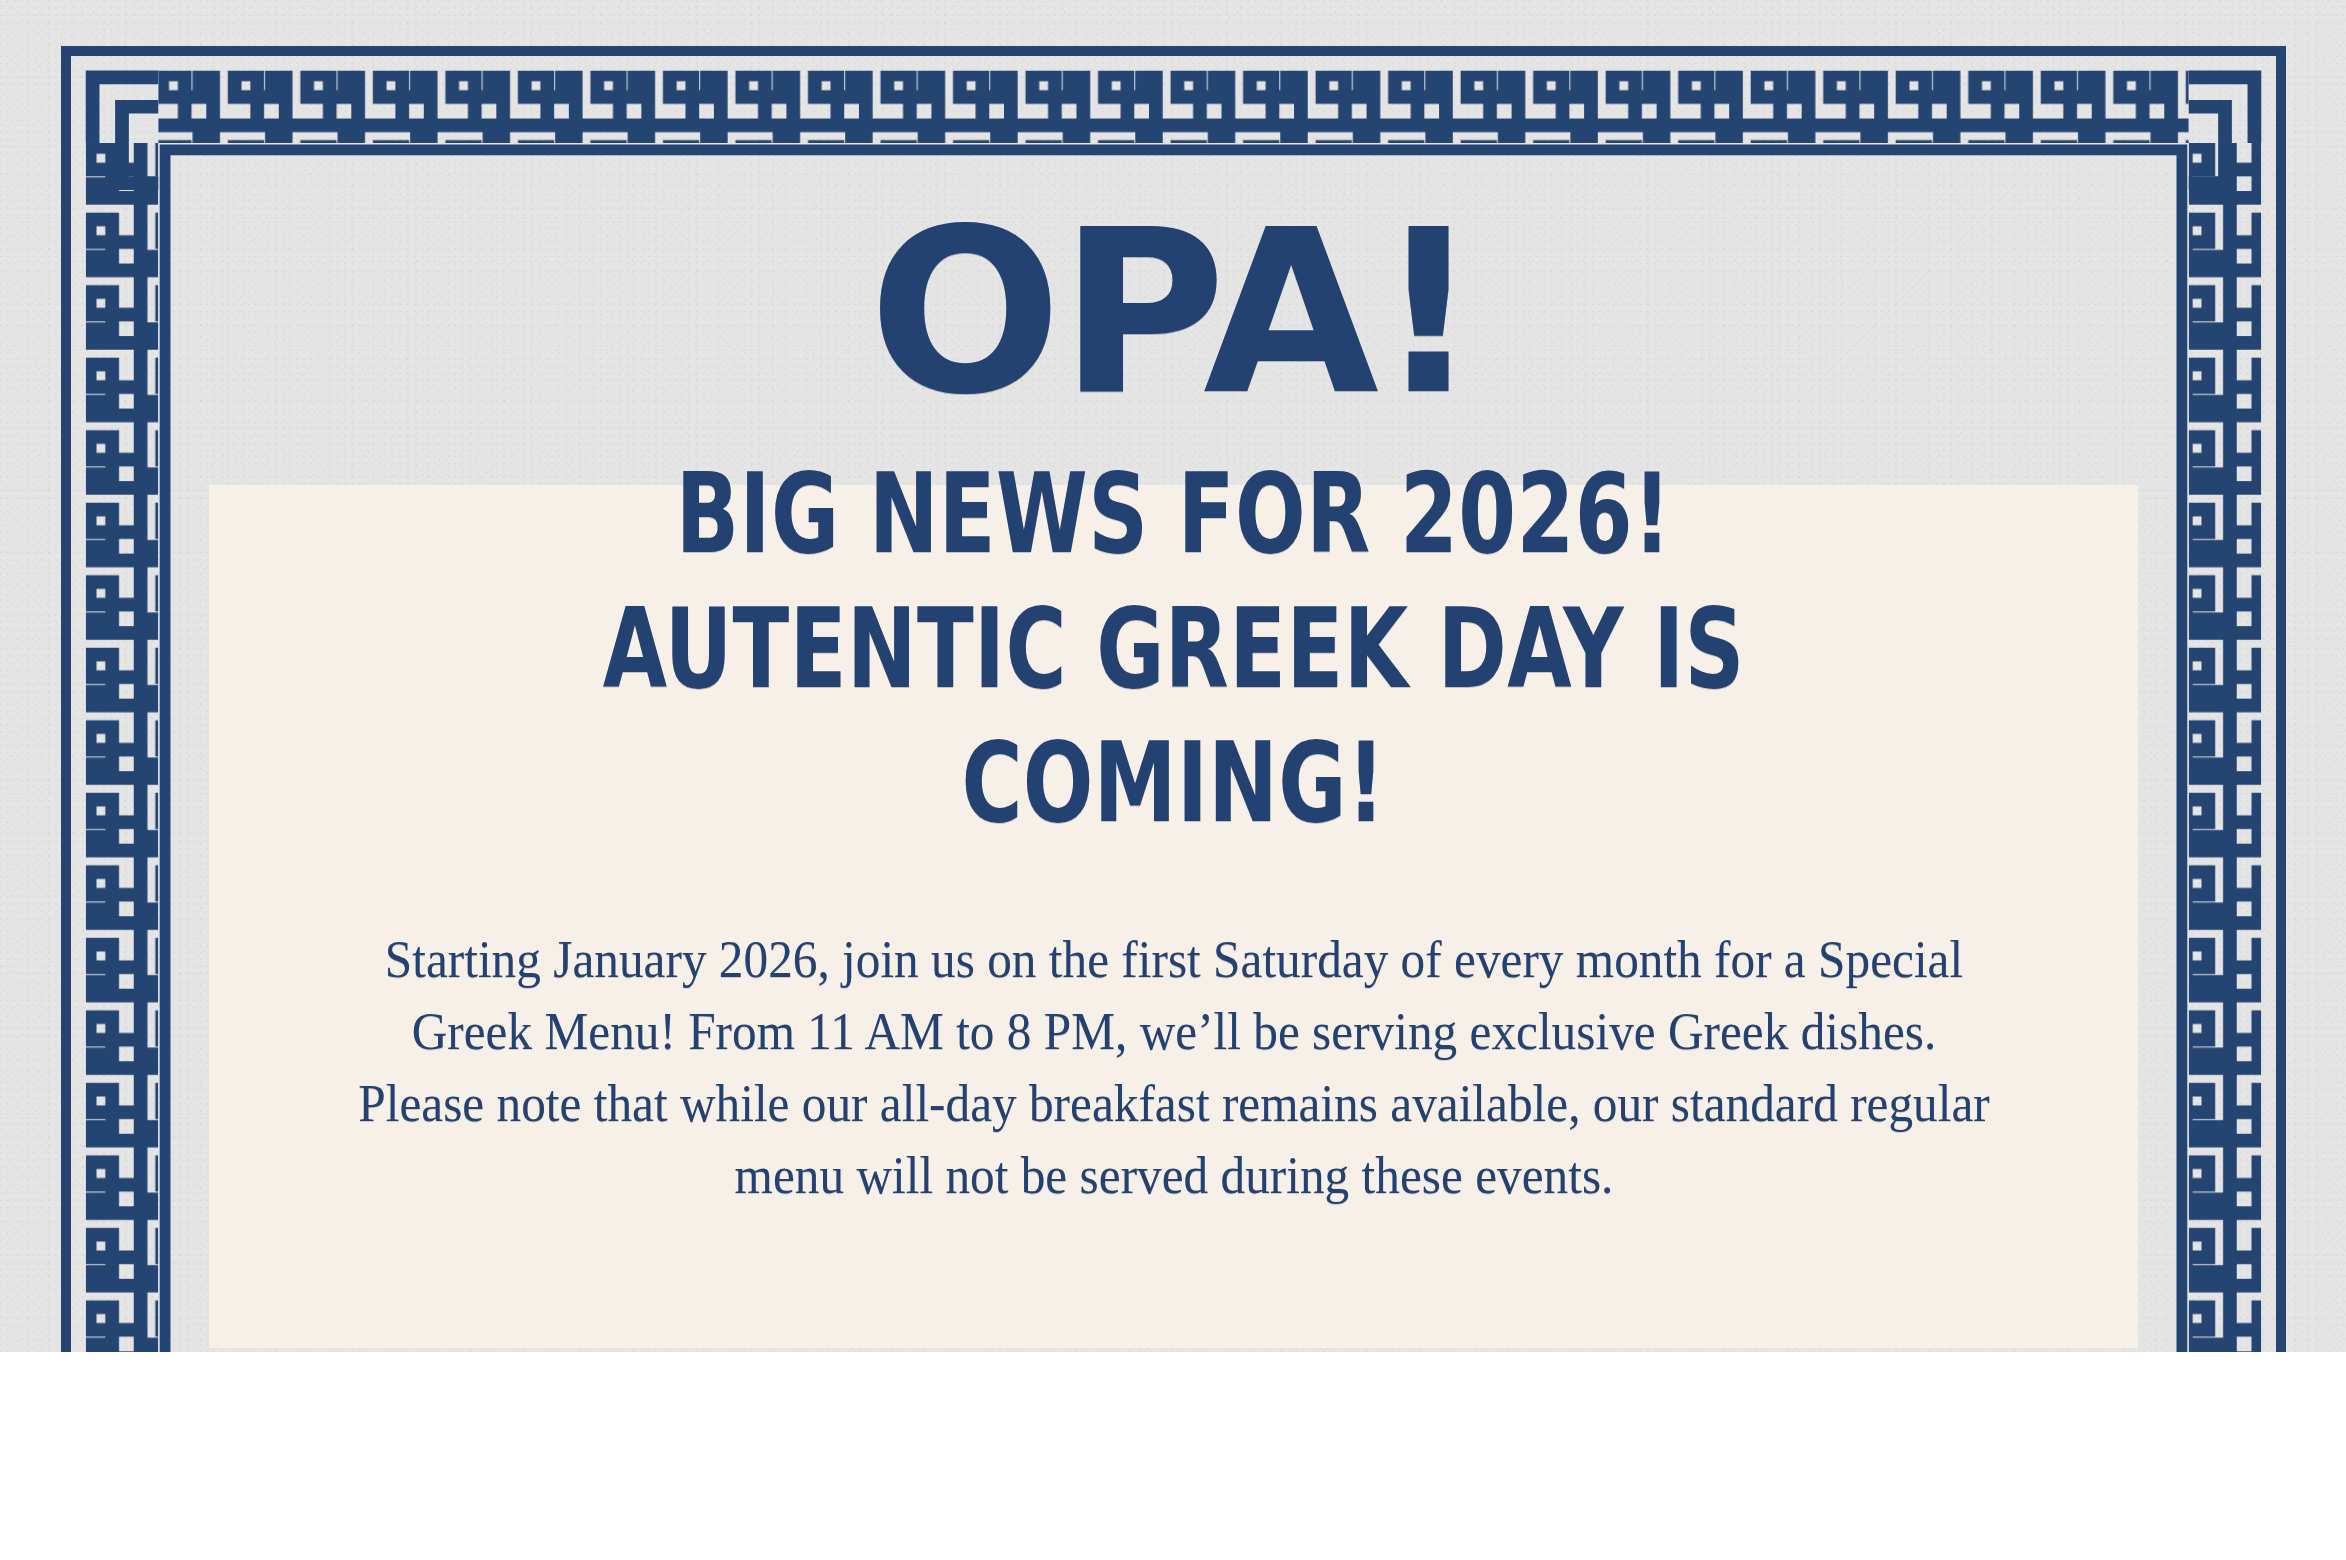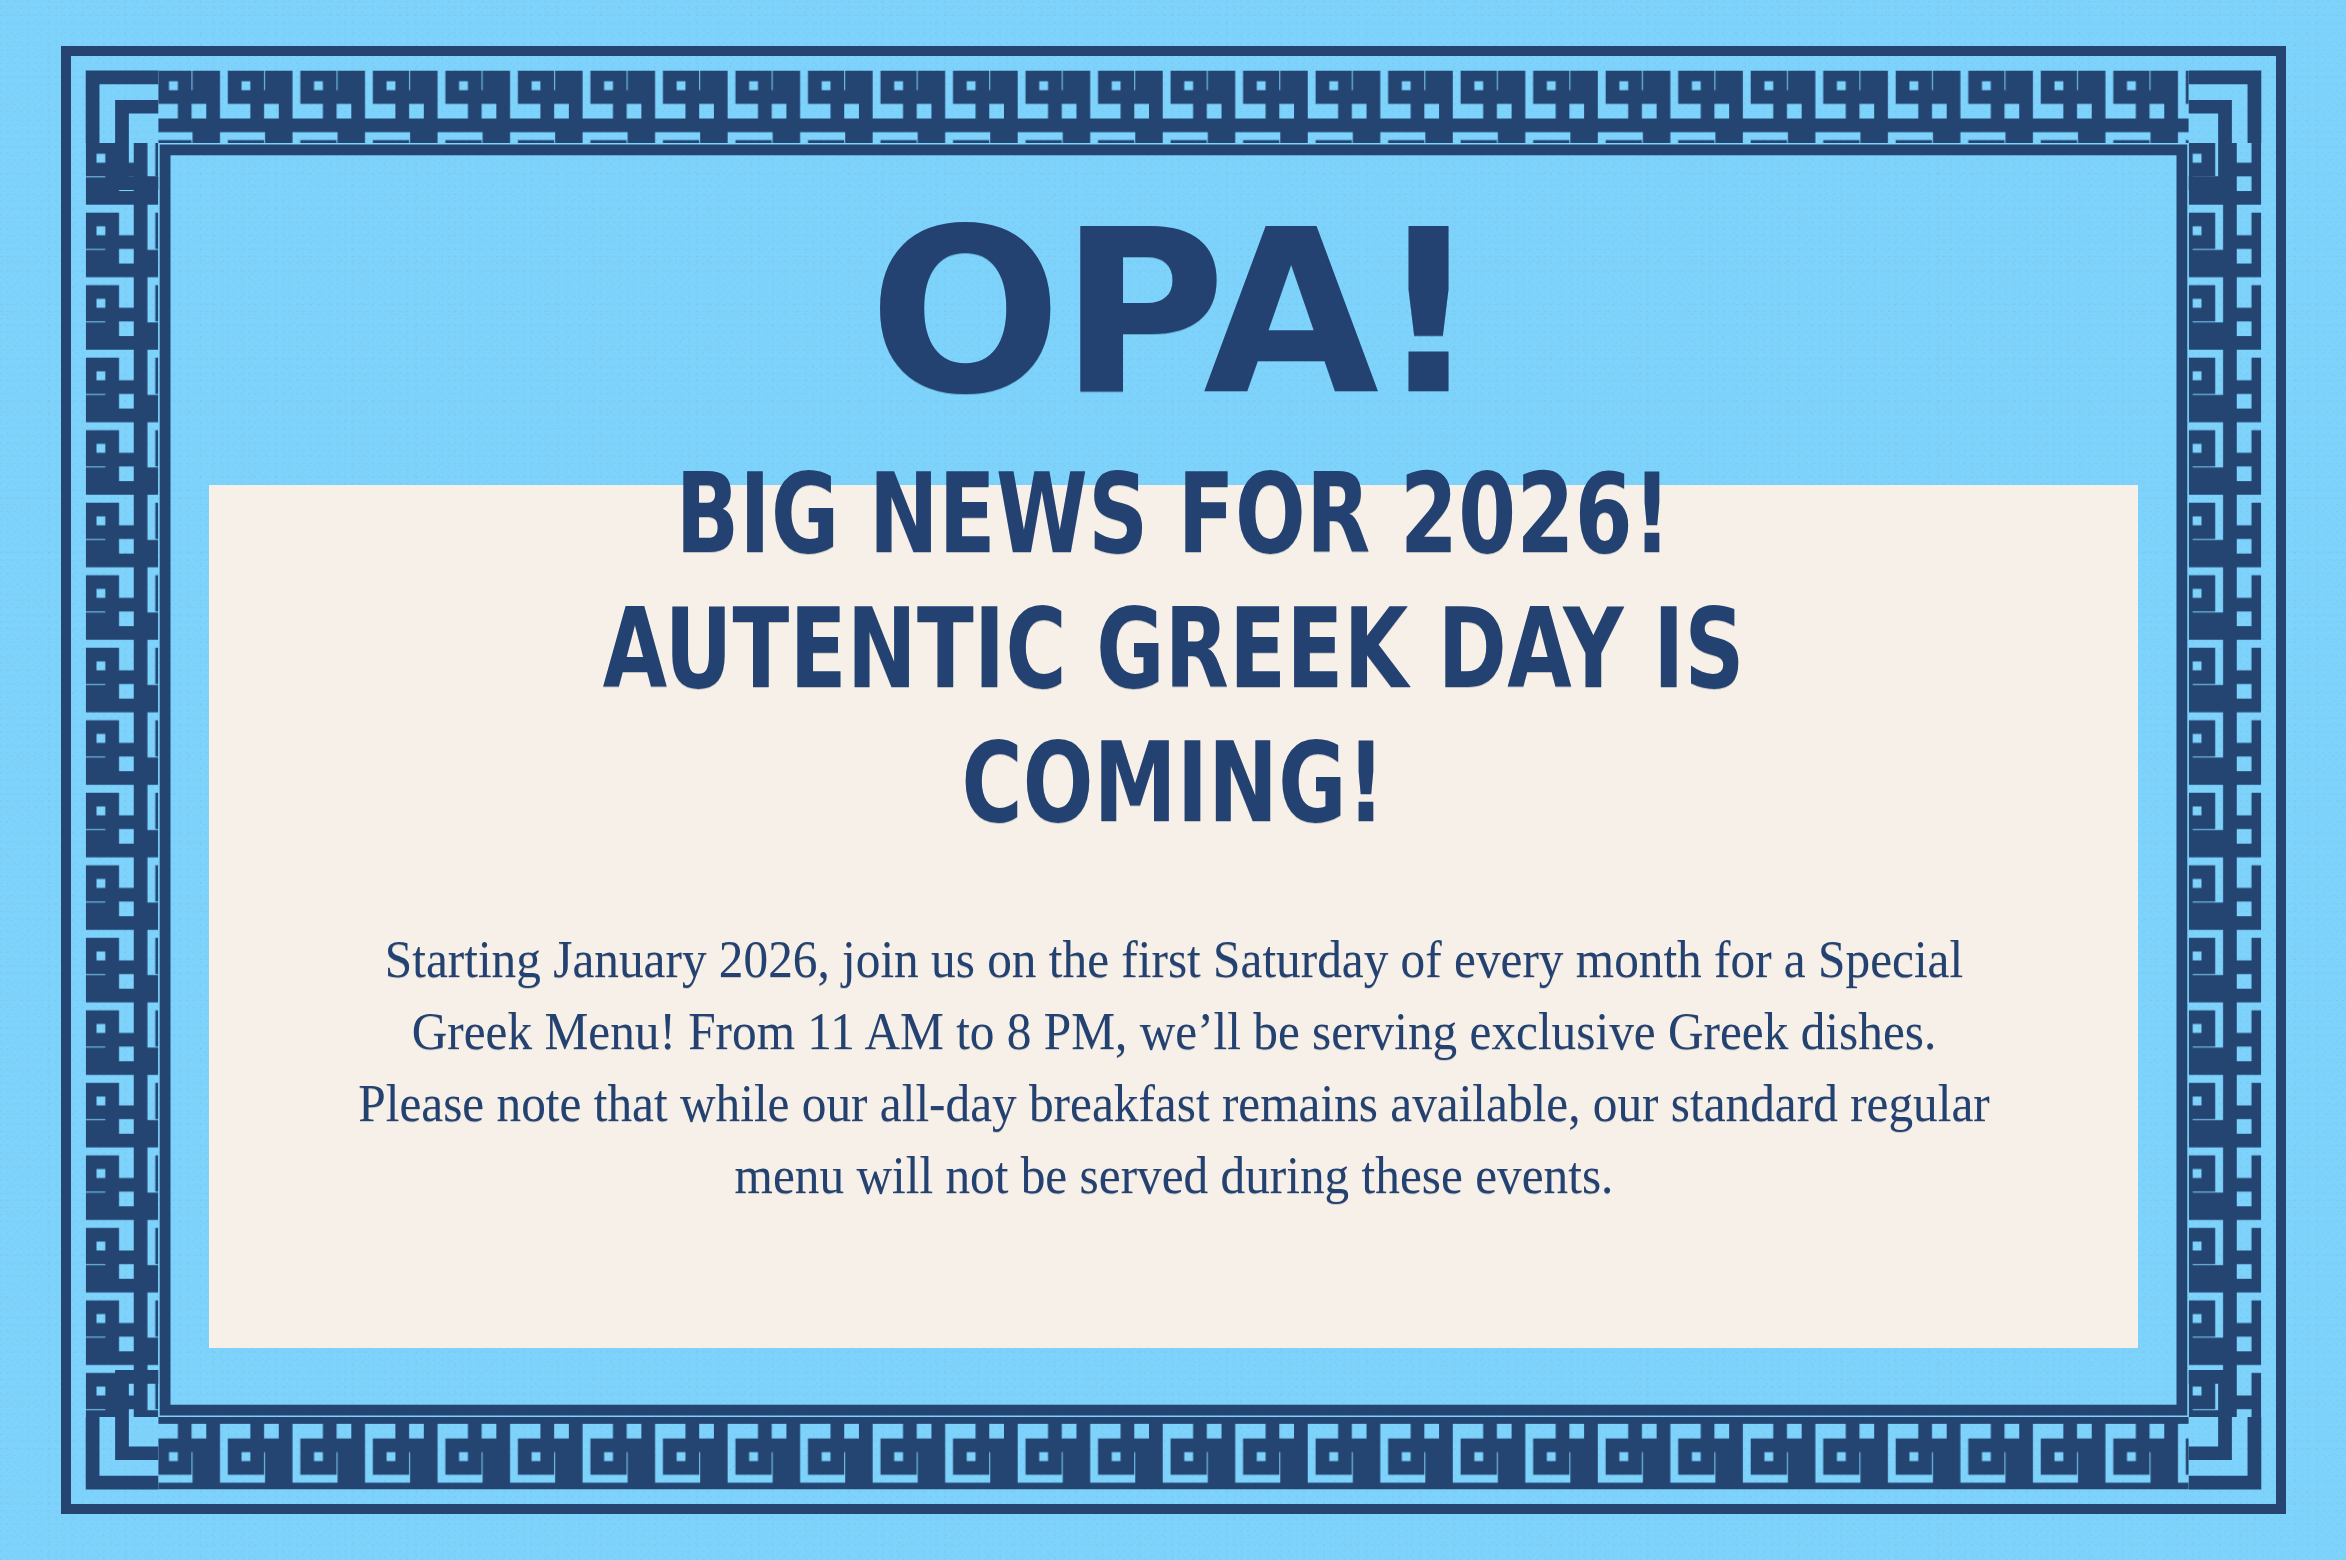--- a/index.html
+++ b/index.html
@@ -11,22 +11,22 @@
     width: 2346px;
     height: 1560px;
     overflow: hidden;
     font-family: "Liberation Sans", sans-serif;
   }
 
   
   #poster {
     position: relative;
     width: 2346px;
-    height: 1560px;
-    background: #7dd3fc;
+    height: 1352px;
+    background: #e5e5e5;
     overflow: hidden;
   }
 
   
   #grain {
     position: absolute;
     inset: 0;
     pointer-events: none;
     opacity: .55;
     background-image:

